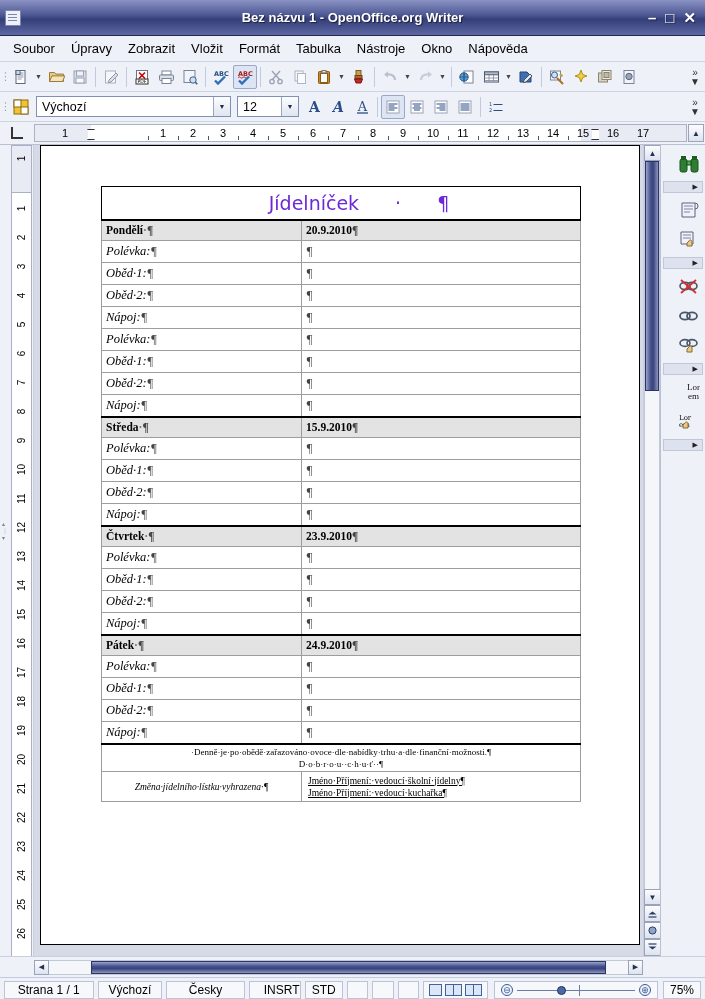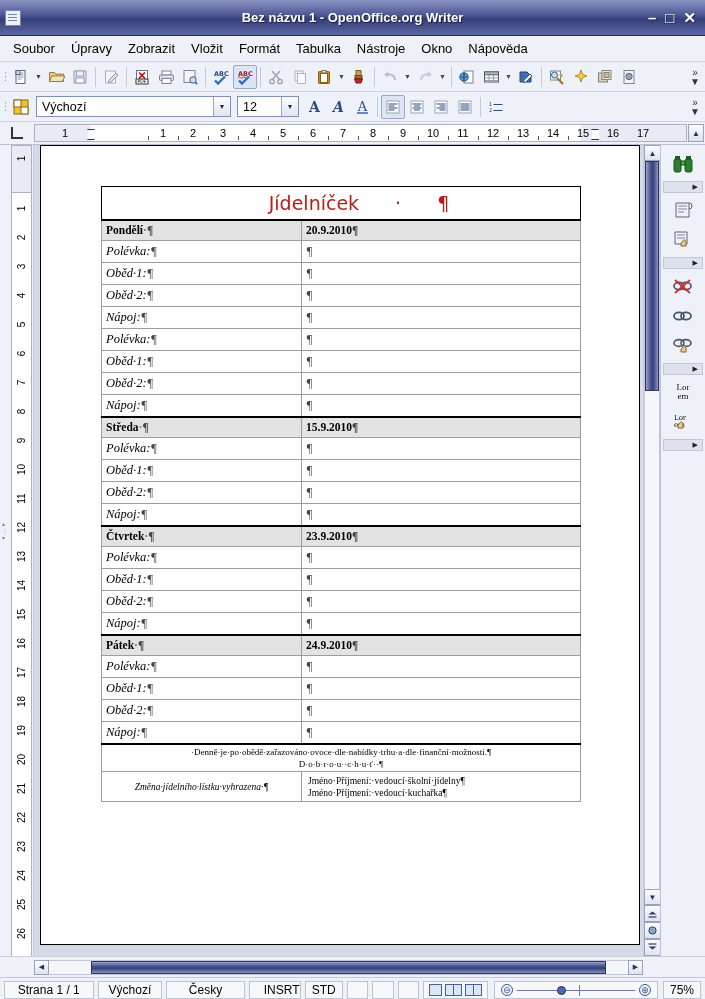--- a/index.html
+++ b/index.html
@@ -114,52 +114,52 @@
     position:absolute; left:6px; top:0; width:600px; height:800px;
     background:#fff; border:1px solid #000;
   }
 
   
   .doctable { position:absolute; left:60px; top:40px; width:480px;
               border-collapse:collapse; font-family:"Liberation Serif", serif; }
   .doctable td { border:1px solid #9d9d9d; padding:1px 4px; vertical-align:middle; }
   .pilcrow { color:#444; font-family:"Liberation Serif",serif; }
   tr.title-row td { border:1px solid #000; height:33px; text-align:center; }
-  tr.title-row td span.ttxt { font-family:"DejaVu Sans", sans-serif; font-size:19px; color:#b91c1c;margin-left:36px; }
+  tr.title-row td span.ttxt { font-family:"DejaVu Sans", sans-serif; font-size:19px; color:#6d28d9;margin-left:36px; }
   tr.day-row td { background:#e3e3e3; font-weight:bold; font-size:11.5px; height:21px;
                   border-top:2px solid #000; }
   tr.day-row td.c1 { border-right:1px solid #9d9d9d; }
   tr.meal-row td { height:22px; font-style:italic; font-size:12.5px; }
   td.c1 { width:70px; white-space:nowrap; overflow:hidden; }
   tr.note-row td { text-align:center; font-size:9px; height:28px; border-top:2px solid #000;
                    line-height:12px; }
   tr.sign-row td { height:30px; font-size:9.5px; vertical-align:middle; }
   tr.sign-row td.sleft { text-align:center; font-style:italic; width:200px; }
-  tr.sign-row td.sright { padding-left:6px; line-height:12px; }
+  tr.sign-row td.sright { padding-left:6px; line-height:12px;text-decoration:underline; }
   .dotsep { color:#777; }
 
   
   #vscrollwrap { width:17px; flex:none; background:#eef1f7; display:flex; flex-direction:column;
                  border-left:1px solid #c9cfdd; }
   .sb-btn { width:17px; height:16px; background:linear-gradient(#fcfcfe,#dde3ef);
             border:1px solid #9aa3ba; display:flex; align-items:center; justify-content:center;
             font-size:8px; color:#24305c; flex:none; cursor:pointer; }
   #vtrack { flex:1; background:#f4f6fa; border-left:1px solid #c1c8d8; border-right:1px solid #c1c8d8;
             position:relative; }
   #vthumb { position:absolute; top:0; left:0; right:0; height:230px;
             background:linear-gradient(to right,#9aa3c8,#44508d 40%,#39447d 60%,#8b94bd);
             border:1px solid #2c3566; }
   .navbtn { width:17px; height:17px; background:linear-gradient(#fcfcfe,#dde3ef);
             border:1px solid #9aa3ba; display:flex; align-items:center; justify-content:center;
             font-size:8px; color:#24305c; flex:none; cursor:pointer; }
 
   
   #rsidebar { width:45px; flex:none; background:#eef1f7; border-left:1px solid #b9c0d2;
               display:flex; flex-direction:column; align-items:center; padding-top:4px; }
-  .rs-icon { width:34px; height:30px; display:flex; align-items:center; justify-content:center;
+  .rs-icon { width:34px; height:30px; display:flex; align-items:center; justify-content:flex-end;
              font-size:17px; cursor:pointer; }
   .rs-bar { width:40px; height:12px; background:#dde2ee; border:1px solid #c0c7d7; margin:2px 0;
             display:flex; align-items:center; justify-content:flex-end; padding-right:4px;
             font-size:7px; color:#222; cursor:pointer; }
   .rs-lorem { font-family:"Liberation Serif",serif; font-size:9px; line-height:9px; text-align:center;
               color:#111; }
 
   
   #hscrollrow { height:21px; display:flex; align-items:center; background:#eef1f7;
                 border-top:1px solid #c9cfdd; }

